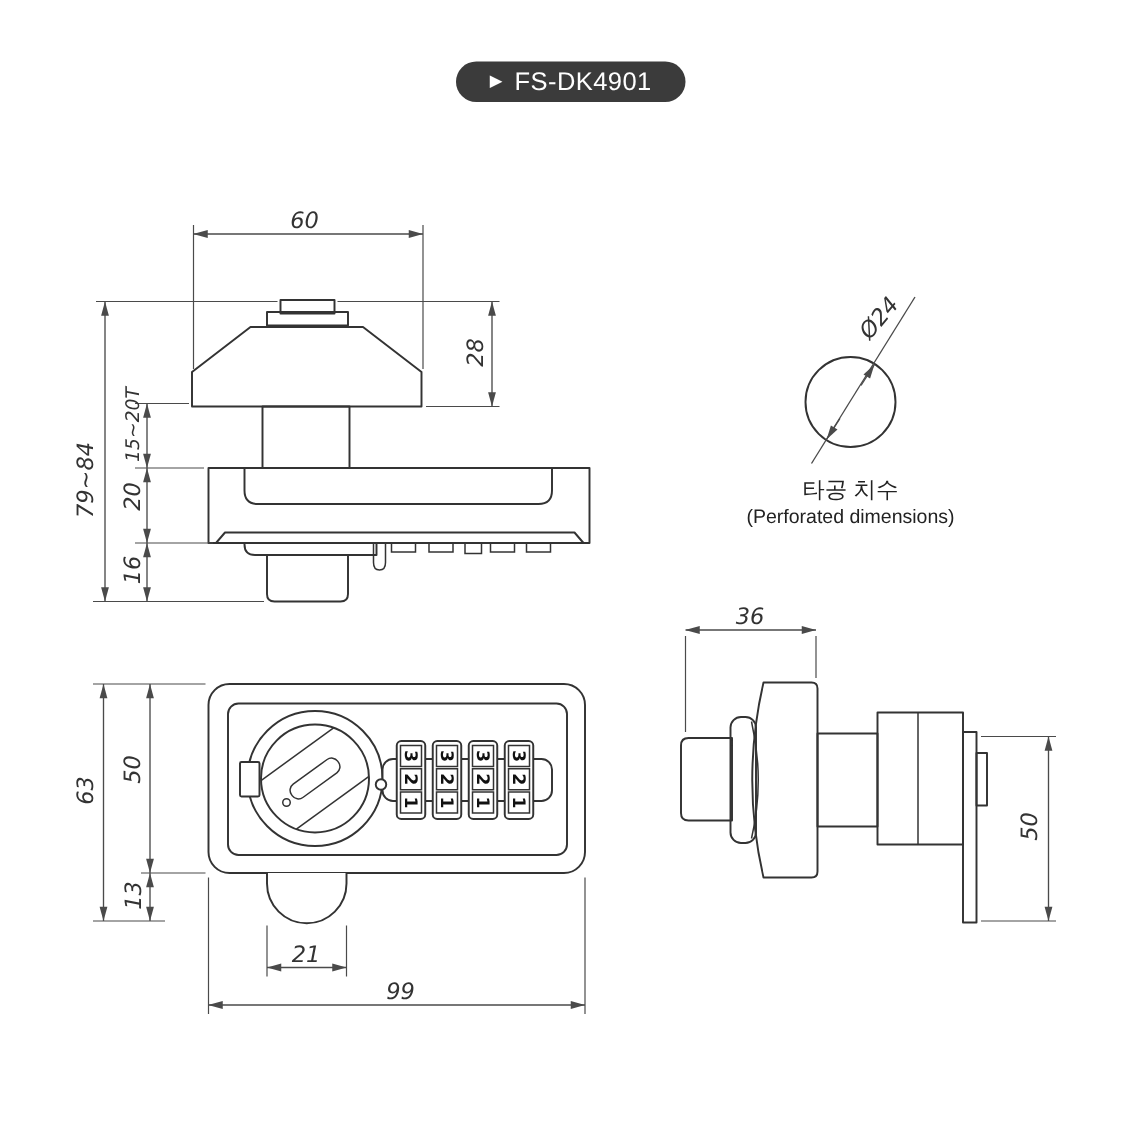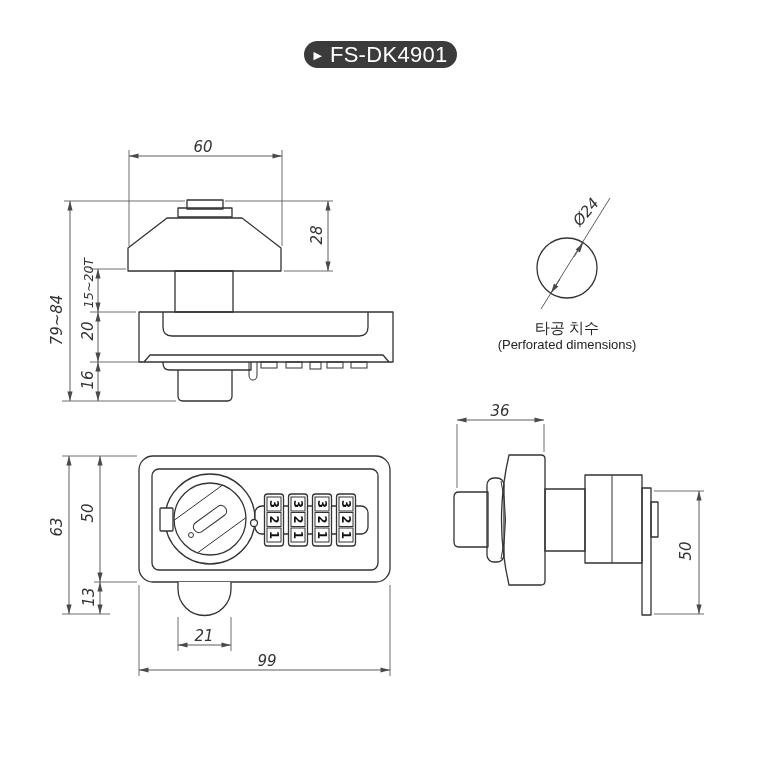--- a/index.html
+++ b/index.html
@@ -1,20 +1,20 @@
 <!DOCTYPE html>
 <html><head>
 <meta charset="utf-8">
 <style>
   html,body{margin:0;padding:0;background:#ffffff;}
   body{width:760px;height:760px;position:relative;font-family:"Liberation Sans",sans-serif;overflow:hidden;}
   .badge{position:absolute;left:304px;top:41px;width:153px;height:27px;background:#3b3b3b;
          border-radius:14px;color:#fff;display:flex;align-items:center;justify-content:center;gap:8px;}
   .badge-arrow{font-size:11px;line-height:1;transform:translateY(0.5px);}
-  .badge-label{font-size:22px;letter-spacing:.3px;}
+  .badge-label{font-size:17px;letter-spacing:.3px;}
   svg.drawing{position:absolute;left:0;top:0;}
   .ol{fill:none;stroke:#333;stroke-width:1.3;stroke-linejoin:round;}
   .olw{fill:#fff;stroke:#333;stroke-width:1.3;stroke-linejoin:round;}
   .thin{fill:none;stroke:#333;stroke-width:1;}
   .dim{fill:none;stroke:#4a4a4a;stroke-width:.9;}
   .ext{fill:none;stroke:#4a4a4a;stroke-width:.8;}
   .d{fill:#333;font-style:italic;font-size:15px;font-family:"DejaVu Sans",sans-serif;
      text-anchor:middle;dominant-baseline:central;}
   .d.sm{font-size:12.5px;}
   .dg{fill:#111;font-weight:bold;font-size:11.5px;font-family:"DejaVu Sans",sans-serif;

